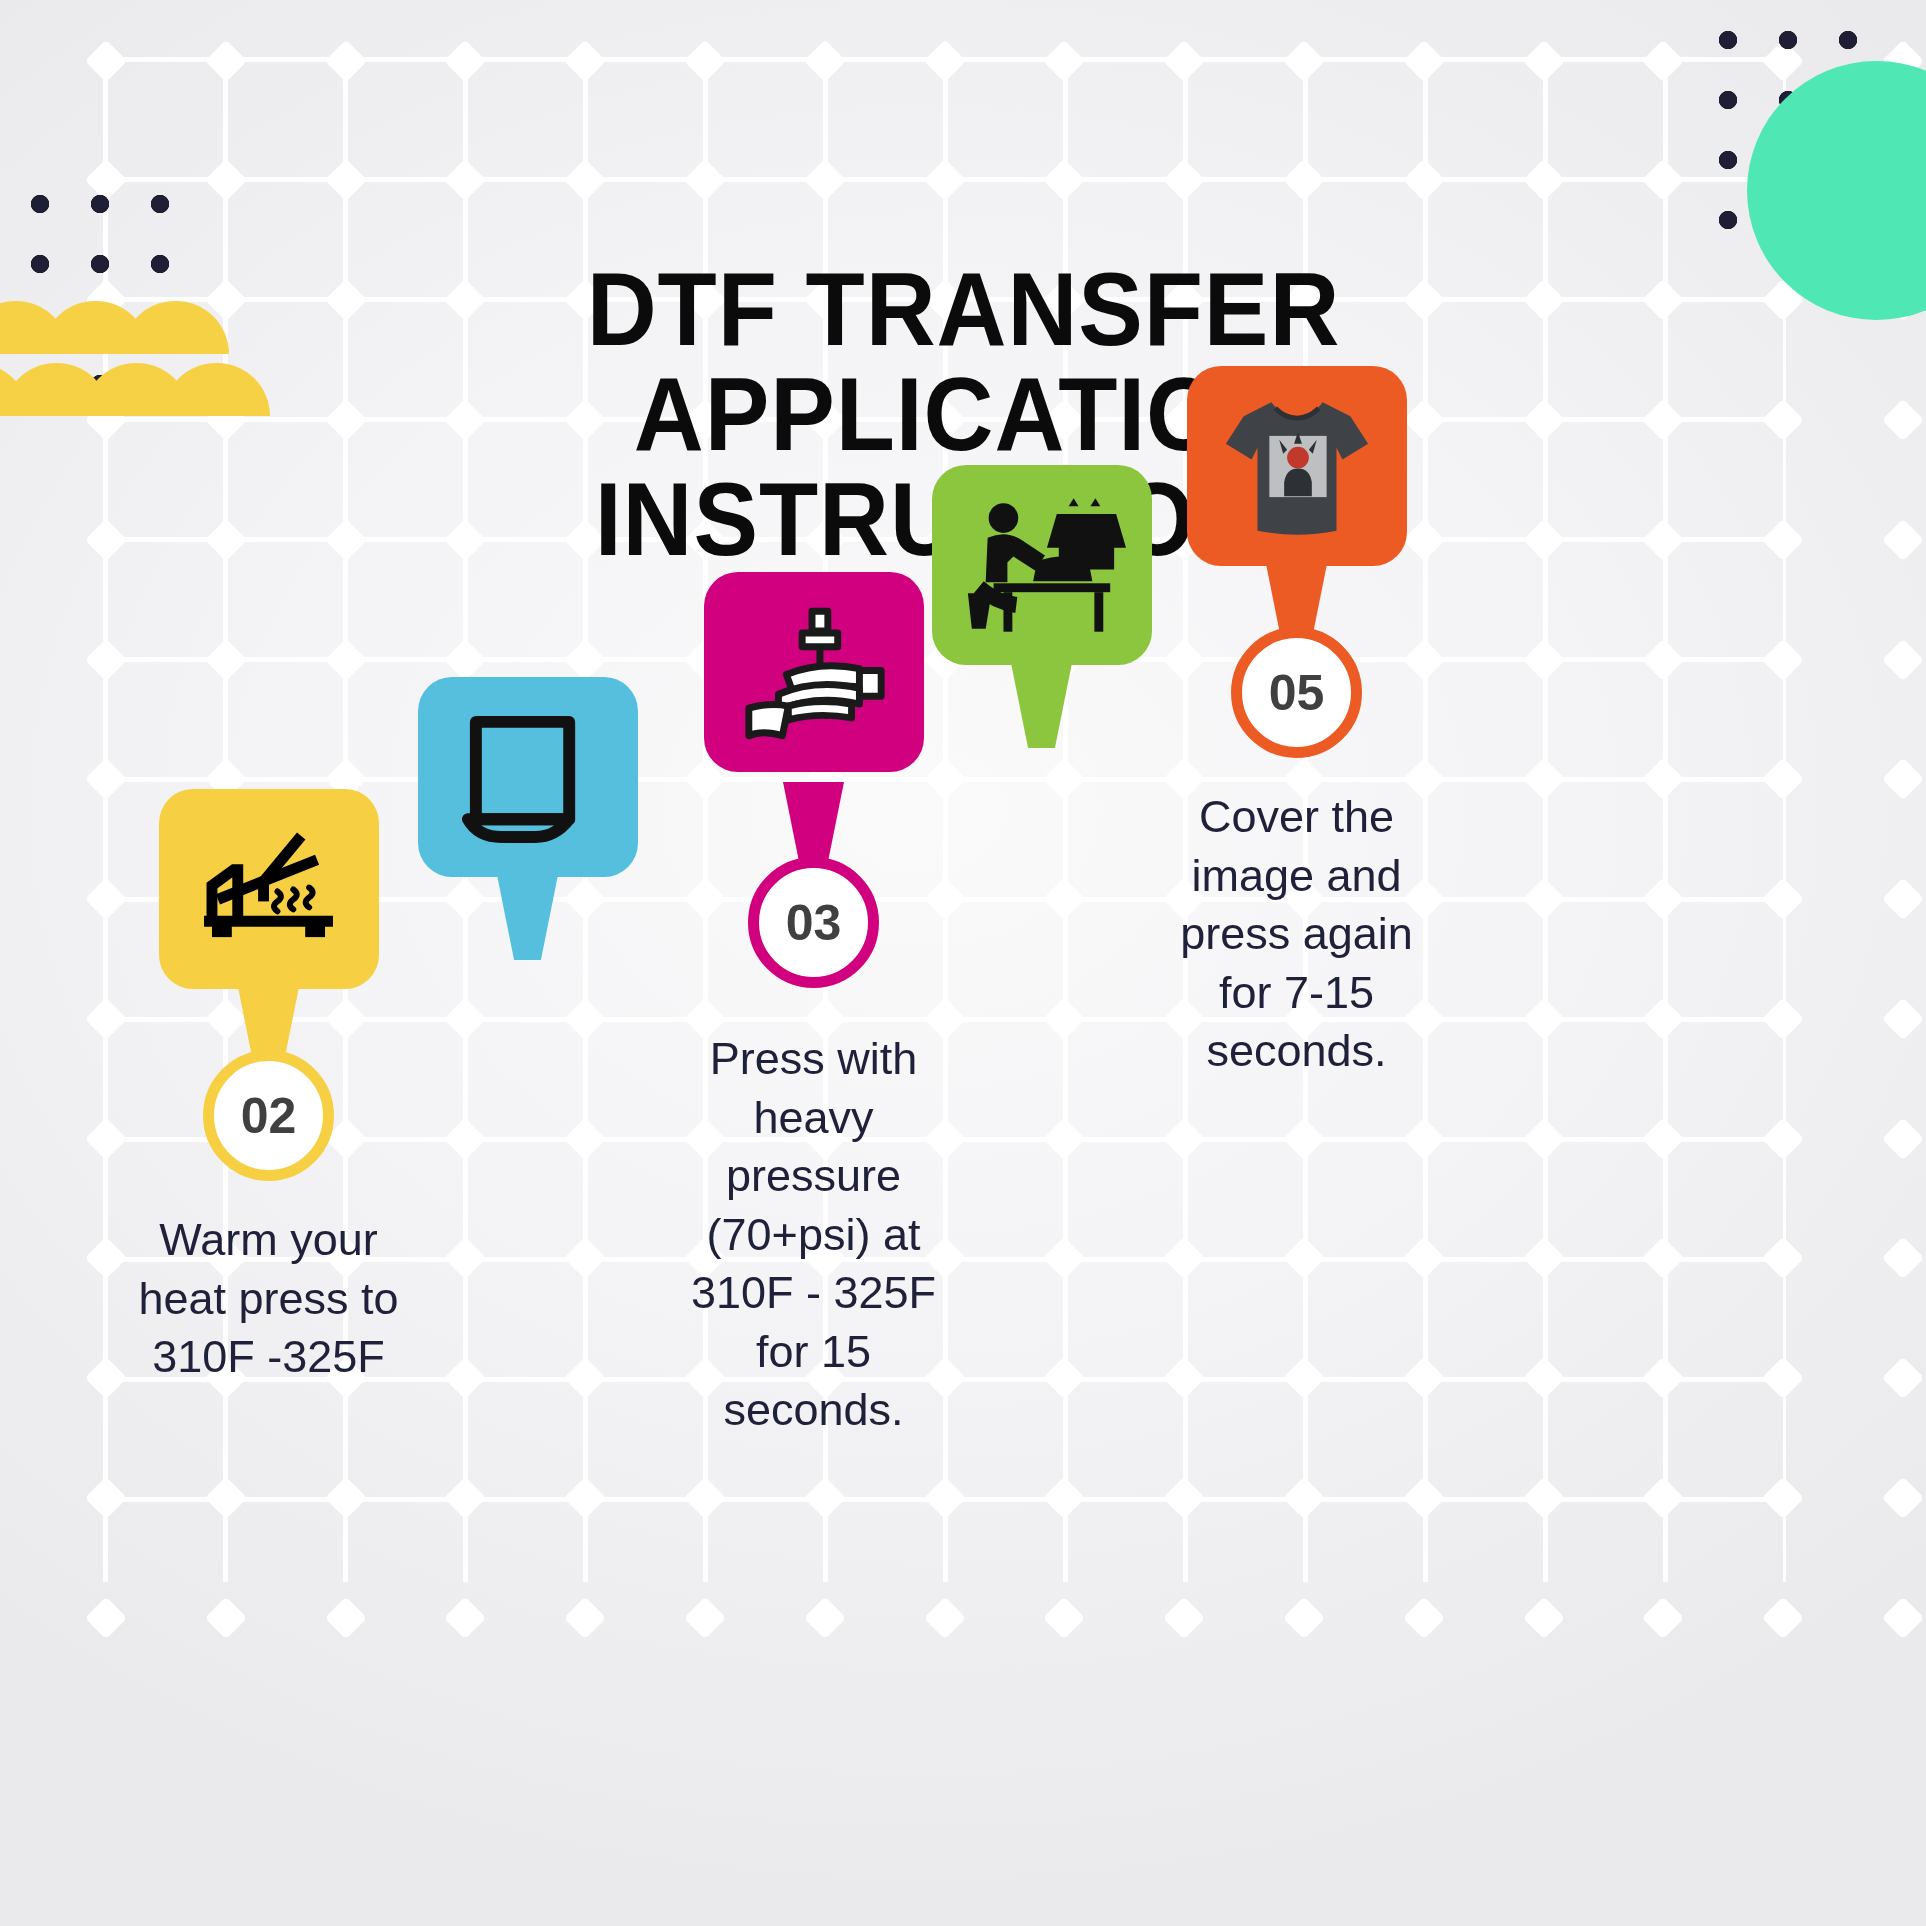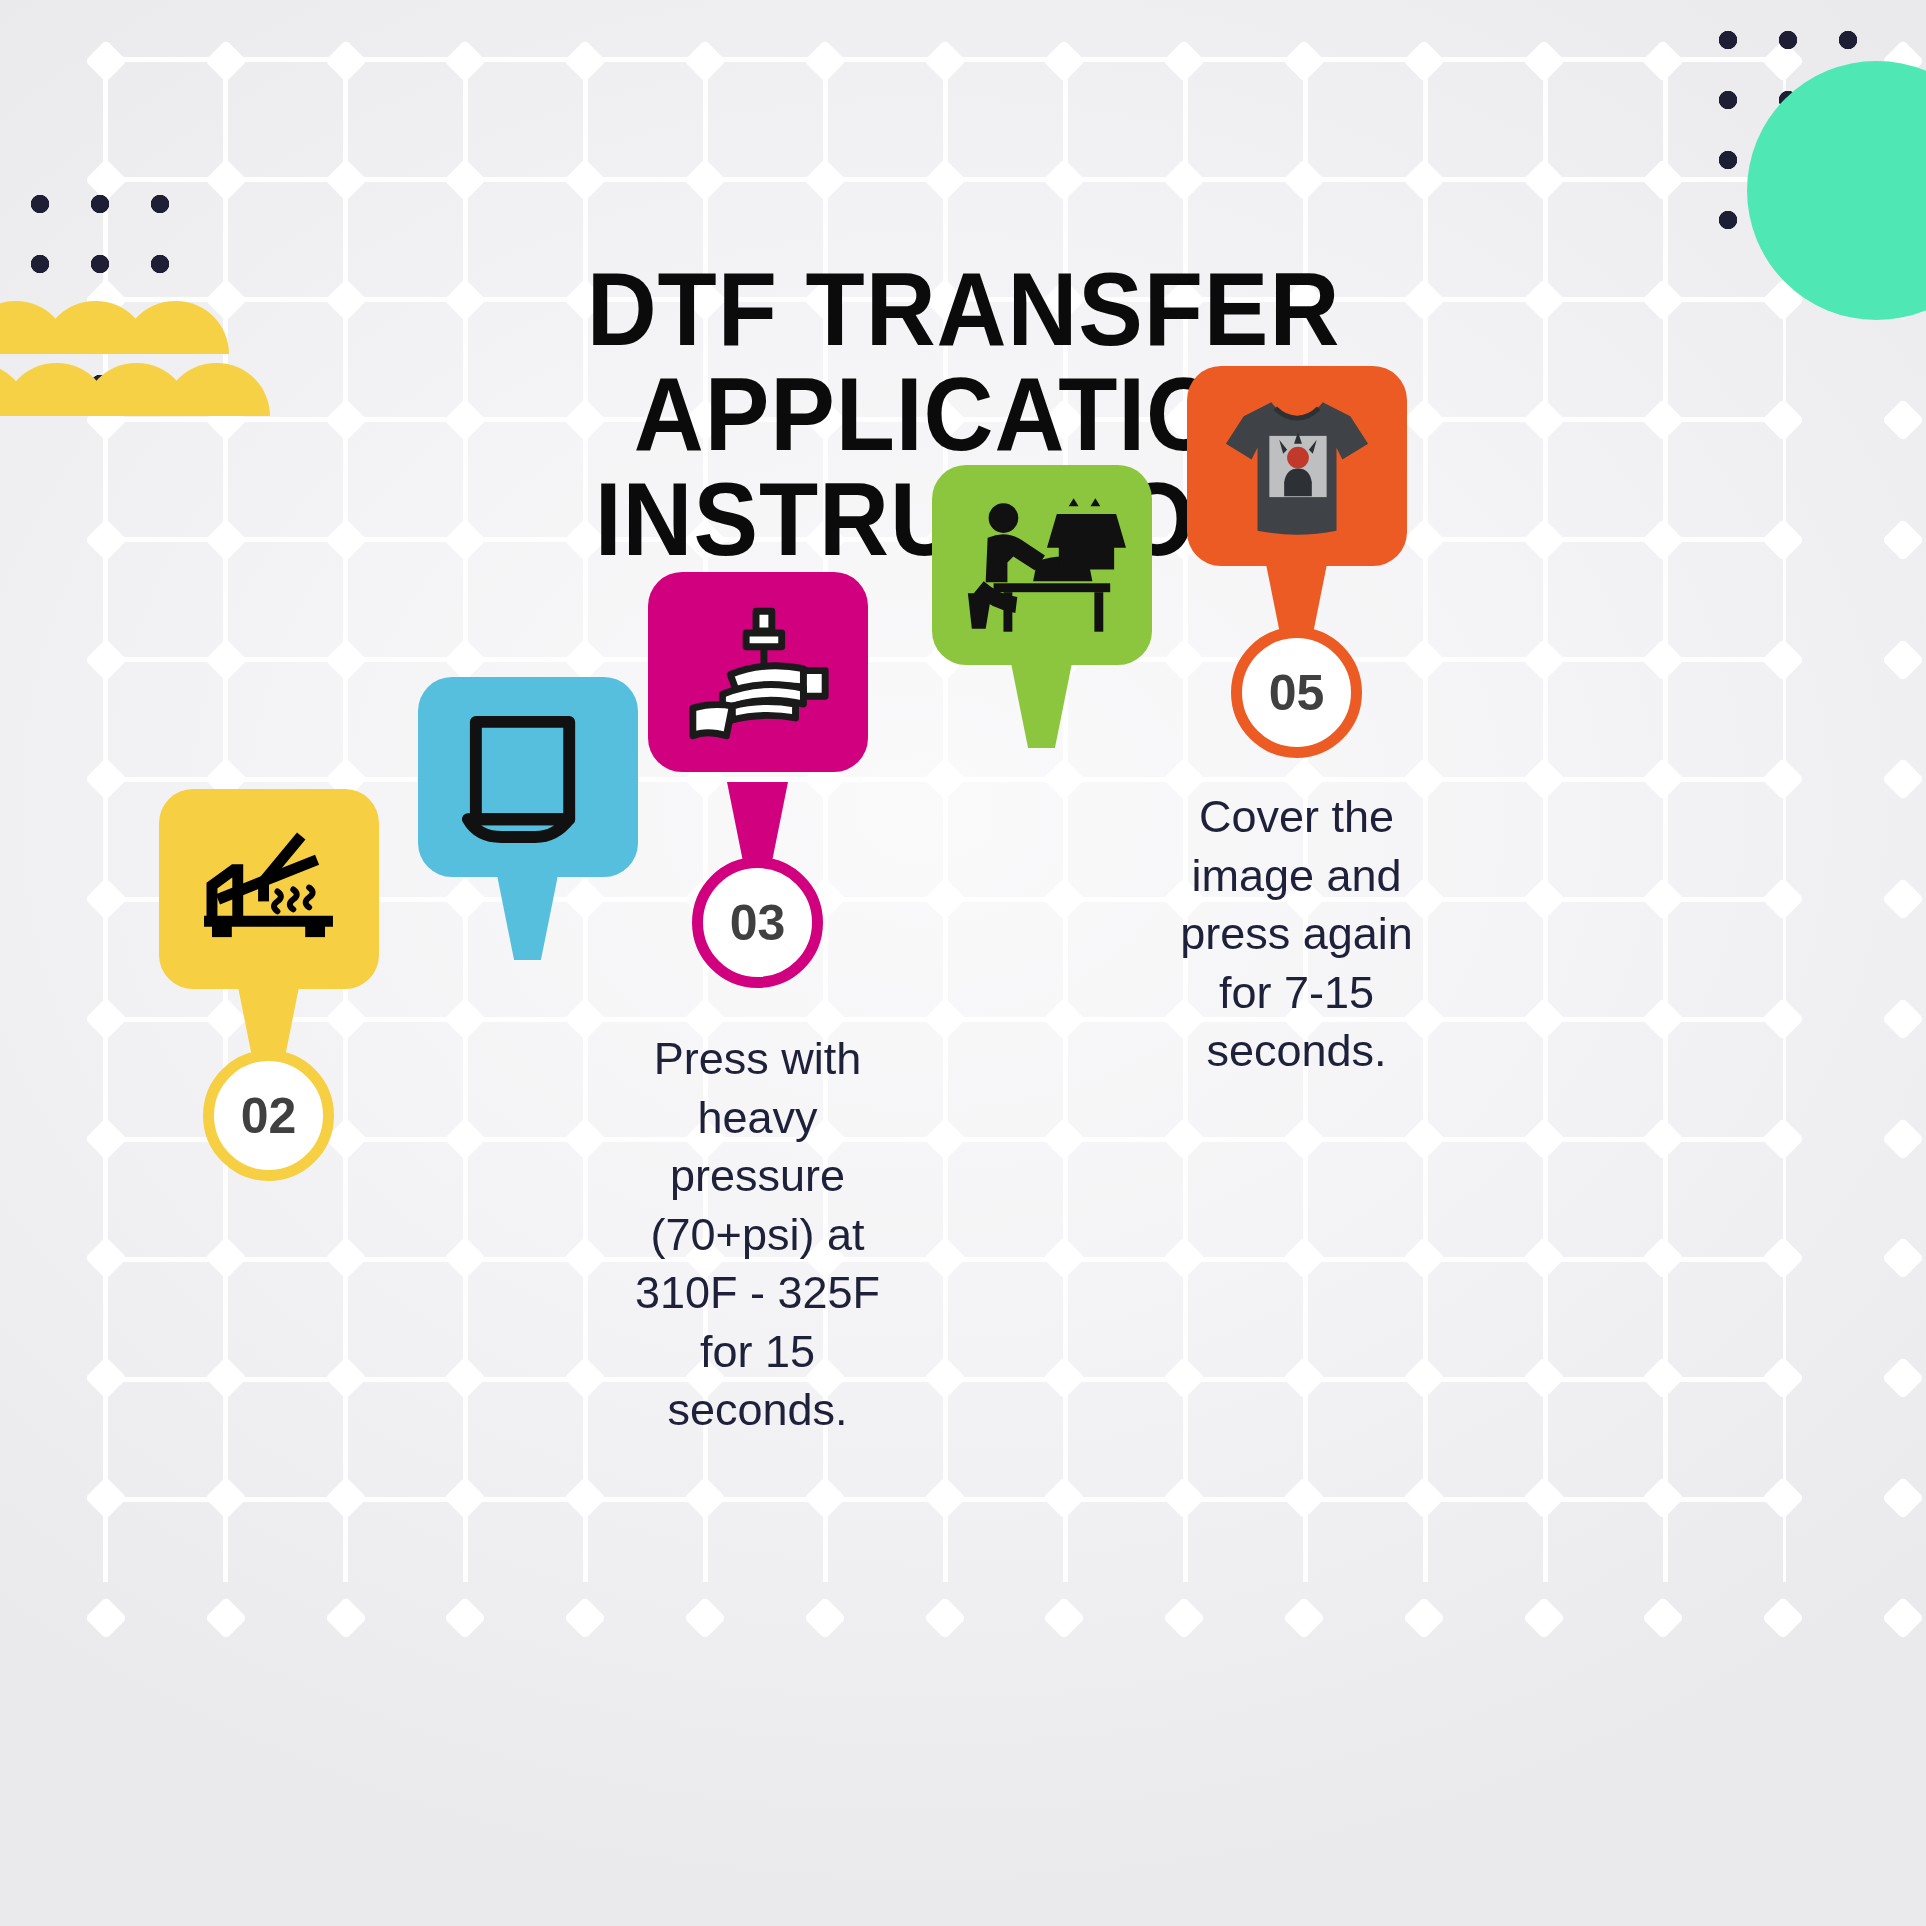--- a/index.html
+++ b/index.html
@@ -417,37 +417,38 @@
           </span>
       </div>
       <div class="stem">
         <div class="trap" style="background:#F6CF42"></div>
       </div>
       <div class="num-wrap">
         <div class="num-circle" style="border-color:#F6CF42">
           <span class="num">02</span>
         </div>
       </div>
+      <div class="caption">Warm your heat press to 310F -325F</div>
     </div>
       <div class="step" style="left: 379px; top: 677px;">
       <div class="card" style="background:#56BFDE">
         <span>
             <svg width="139" height="139" viewBox="0 0 140 140">
         <g fill="none" stroke="#111" stroke-width="12" stroke-linejoin="round">
           <path d="M18 14 H112 V112 H18 Z"></path>
           <path d="M10 112 H112 q-14 18 -34 18 H44 q-24 0 -34 -18 Z" fill="none"></path>
         </g>
       </svg>
           </span>
       </div>
       <div class="stem">
         <div class="trap" style="background:#56BFDE"></div>
       </div>
     </div>
-      <div class="step" style="left: 609px; top: 572px; gap: 12px;">
+      <div class="step" style="left: 665px; top: 572px; gap: 12px;">
       <div class="card" style="background:#D1007F">
         <span>
             <svg width="158" height="139" viewBox="0 0 160 140">
         <g stroke="#1a1a1a" stroke-width="7" fill="#fff" stroke-linejoin="round">
           <path d="M78 8 h16 v20 h-16 z"></path>
           <path d="M68 30 h36 v14 h-36 z"></path>
           <path d="M86 44 v28"></path>
           <path d="M52 72 q34 -14 74 -6 l8 20 q-40 -8 -74 8 z"></path>
           <path d="M126 68 h22 v26 h-22 z"></path>
           <path d="M44 92 q38 -16 82 -6 v16 q-44 -10 -82 6 z"></path>

